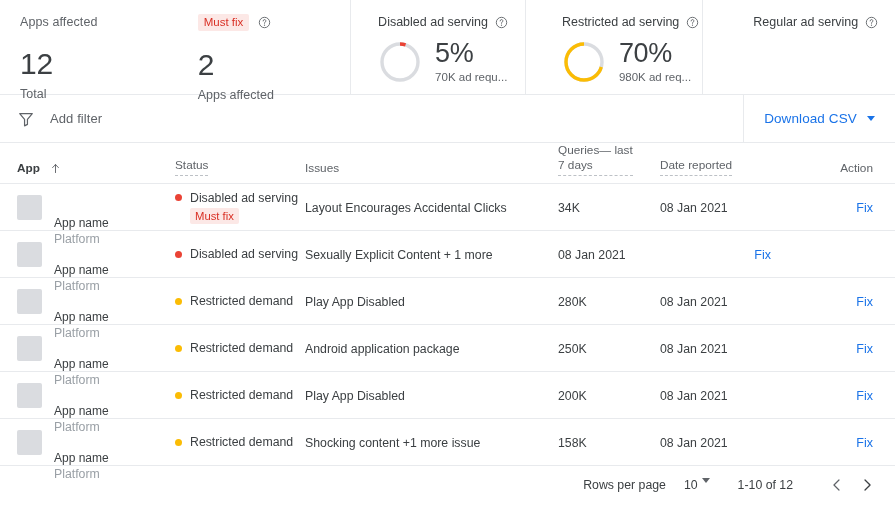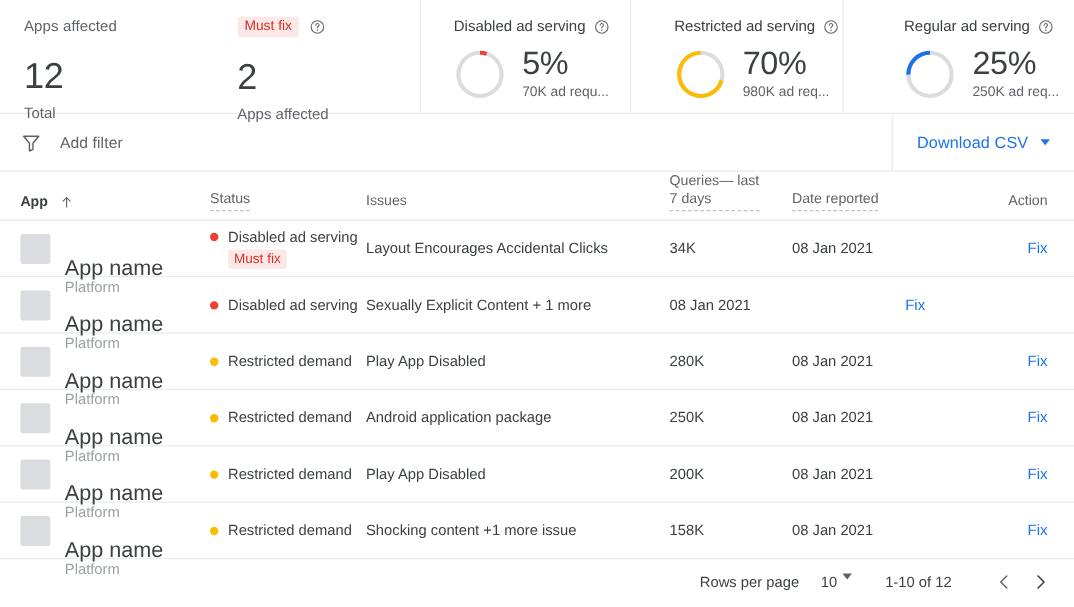--- a/index.html
+++ b/index.html
@@ -231,21 +231,21 @@
     gap: 12px;
   }
   .app-thumb {
     width: 25px;
     height: 25px;
     background: #dadce0;
     border-radius: 2px;
     flex: none;
   }
   .app-text { display: flex; flex-direction: column; }
-  .app-name { font-size: 18px; color: #3c4043; line-height: 16px; margin-top: 48px; }
+  .app-name { font-size: 12px; color: #3c4043; line-height: 16px; margin-top: 48px; }
   .app-platform { font-size: 12.3px; color: #9aa0a6; line-height: 16px; }
 
   .status-cell { display: flex; flex-direction: column; gap: 3px; }
   .status-line { display: flex; align-items: center; gap: 8px; }
   .status-dot {
     width: 7px; height: 7px;
     border-radius: 50%;
     flex: none;
   }
   .status-text { font-size: 12.3px; color: #3c4043; white-space: nowrap; }
@@ -395,32 +395,20 @@
 
     <div class="summary-card card-donut last">
       <div class="donut-head">
         <span class="donut-title">Regular ad serving</span>
         <span class="help-icon">
           <svg width="13" height="13" viewBox="0 0 20 20">
             <circle cx="10" cy="10" r="8" fill="none" stroke="#5f6368" stroke-width="1.4"></circle>
             <path d="M7.9 7.6a2.1 2.1 0 1 1 2.9 1.95c-.5.25-.8.7-.8 1.25v.4" fill="none" stroke="#5f6368" stroke-width="1.4" stroke-linecap="round"></path>
             <circle cx="10" cy="14.1" r="0.95" fill="#5f6368"></circle>
           </svg>
-        </span>
-      </div>
-      <div class="donut-body">
-        <span class="donut">
-          <svg width="44" height="44" viewBox="0 0 44 44">
-            <circle cx="22" cy="22" r="18" fill="none" stroke="#dadce0" stroke-width="3.4"></circle>
-            <circle cx="22" cy="22" r="18" fill="none" stroke="#1a73e8" stroke-width="3.4" stroke-dasharray="28.3 113.1" stroke-dashoffset="0" transform="rotate(-90 22 22) scale(1,-1) translate(0,-44)"></circle>
-          </svg>
-        </span>
-        <span class="donut-values">
-          <span class="donut-pct">25%</span>
-          <span class="donut-sub">250K ad req...</span>
         </span>
       </div>
     </div>
 
   </div>
 
   <div class="filter-bar">
     <div class="filter-left">
       <span class="filter-icon">
         <svg width="18" height="18" viewBox="0 0 20 20">

